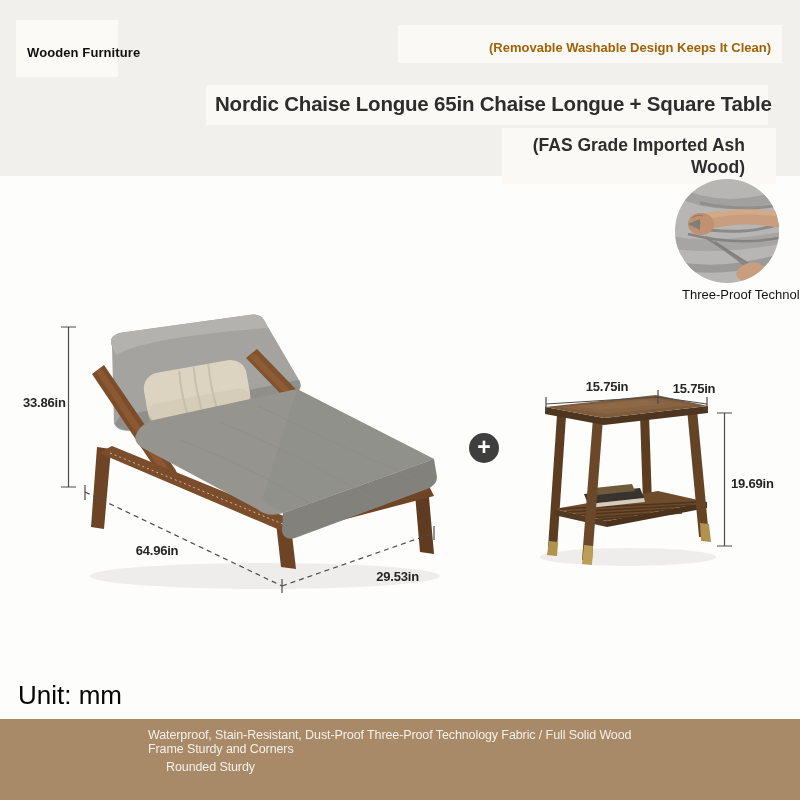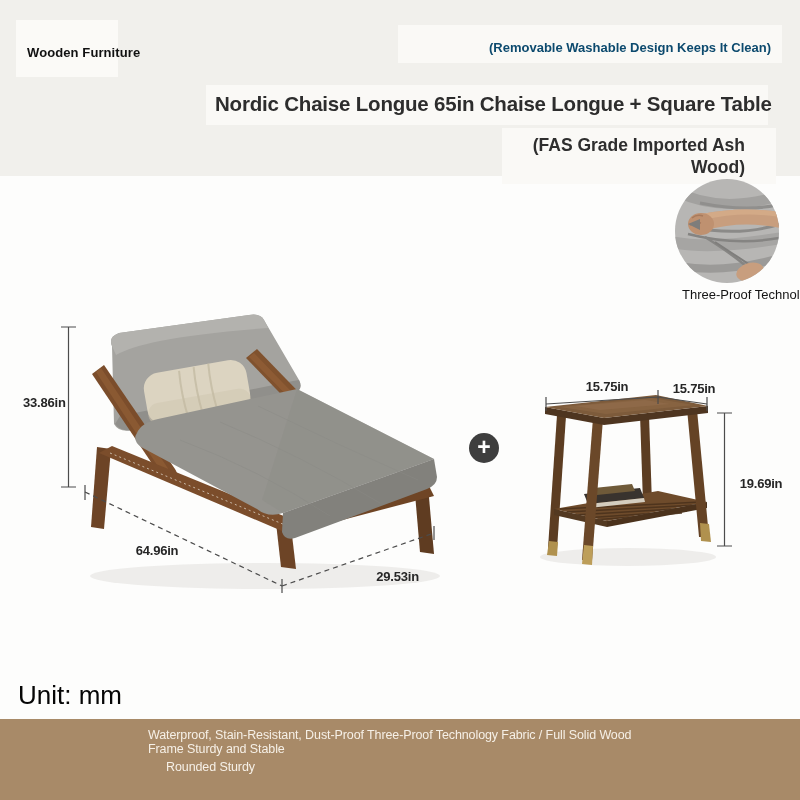--- a/index.html
+++ b/index.html
@@ -10,32 +10,32 @@
     color:#222;
   }
   .panel{position:absolute;}
   .panel-main{left:0;top:176px;width:800px;height:543px;background:#fdfdfc;}
   .panel-brand{left:16px;top:20px;width:102px;height:57px;background:#fbfaf7;}
   .panel-note{left:398px;top:25px;width:384px;height:38px;background:#faf9f6;}
   .panel-title{left:206px;top:85px;width:562px;height:40px;background:#faf9f6;}
   .panel-sub{left:502px;top:128px;width:274px;height:56px;background:#faf9f6;}
 
   .brand{position:absolute;left:27px;top:45px;font-size:13px;font-weight:700;color:#111;letter-spacing:0.1px;}
-  .clean-note{position:absolute;left:489px;top:40px;font-size:13px;font-weight:700;color:#0c4a6e;white-space:nowrap;}
+  .clean-note{position:absolute;left:489px;top:40px;font-size:13px;font-weight:700;color:#a16207;white-space:nowrap;}
   .title{position:absolute;left:215px;top:91px;font-size:20.5px;line-height:25px;font-weight:700;color:#2d2d2d;white-space:nowrap;letter-spacing:-0.2px;}
   .subtitle{position:absolute;left:510px;top:134px;width:235px;font-size:17.5px;line-height:22px;font-weight:700;color:#2e2e2e;text-align:right;}
   .caption{position:absolute;left:682px;top:287px;font-size:13px;color:#141414;white-space:nowrap;}
 
   .dim{position:absolute;font-size:13px;line-height:14px;font-weight:700;color:#262626;letter-spacing:-0.2px;}
   .dim-h33{left:23px;top:396px;width:50px;text-align:left;}
   .dim-l64{left:117px;top:544px;width:80px;text-align:center;}
   .dim-w29{left:339px;top:570px;width:80px;text-align:right;}
   .dim-t15a{left:567px;top:380px;width:80px;text-align:center;}
   .dim-t15b{left:654px;top:382px;width:80px;text-align:center;}
-  .dim-t19{left:731px;top:477px;width:60px;text-align:center;}
+  .dim-t19{left:731px;top:477px;width:60px;text-align:left;}
 
   .plus{position:absolute;left:469px;top:433px;width:30px;height:30px;border-radius:50%;
     background:#3e3e3e;color:#ffffff;text-align:center;font-size:23px;font-weight:700;line-height:29px;}
   .unit{position:absolute;left:18px;top:680px;font-size:26px;font-weight:400;color:#060606;}
 
   .banner{position:absolute;left:0;top:719px;width:800px;height:81px;background:#a88a68;}
   .banner .blk{position:absolute;color:#f6f0e7;font-size:12.5px;line-height:13.5px;letter-spacing:-0.1px;}
   .blk1{left:148px;top:10px;width:540px;}
   .blk2{left:166px;top:42px;width:520px;}
 
@@ -165,20 +165,20 @@
   <div class="dim dim-t15b">15.75in</div>
   <div class="dim dim-t19">19.69in</div>
 
   <div class="plus"><span>+</span></div>
 
   <div class="unit">Unit: mm</div>
 
   <div class="banner">
     <div class="blk blk1">
       <div>Waterproof, Stain-Resistant, Dust-Proof Three-Proof Technology Fabric / Full Solid Wood</div>
-      <div>Frame Sturdy and Stable</div>
+      <div>Frame Sturdy and Corners</div>
     </div>
     <div class="blk blk2">
       <div>Rounded Sturdy</div>
     </div>
   </div>
 
 </div>
 
 </body></html>

